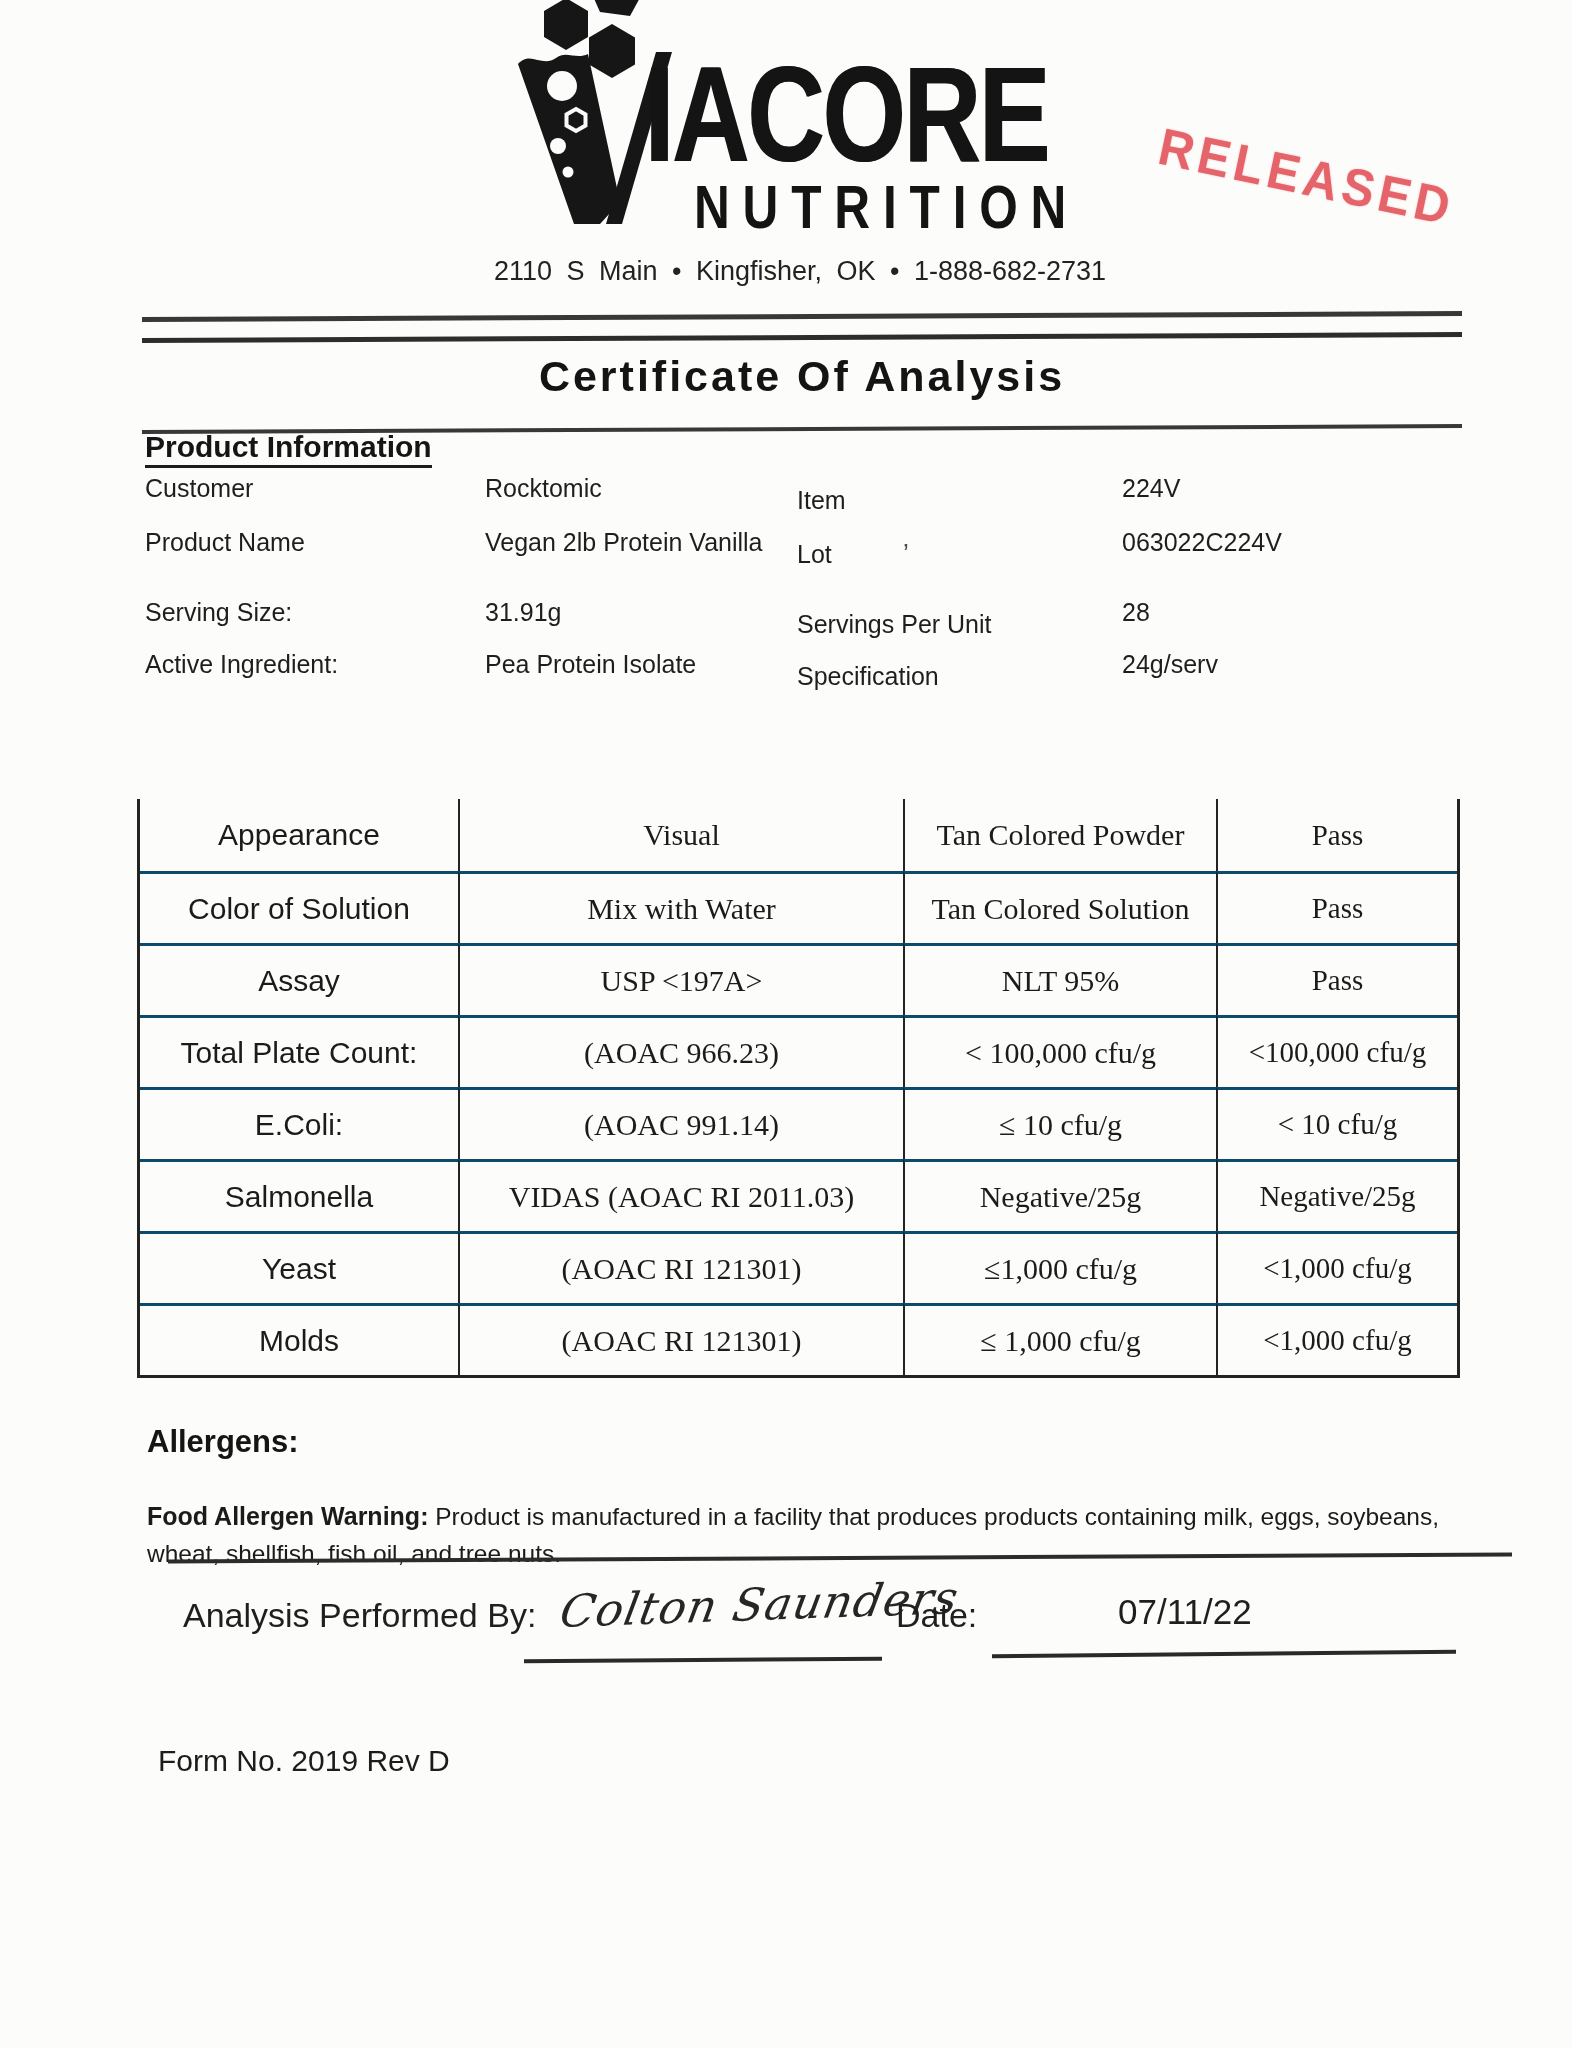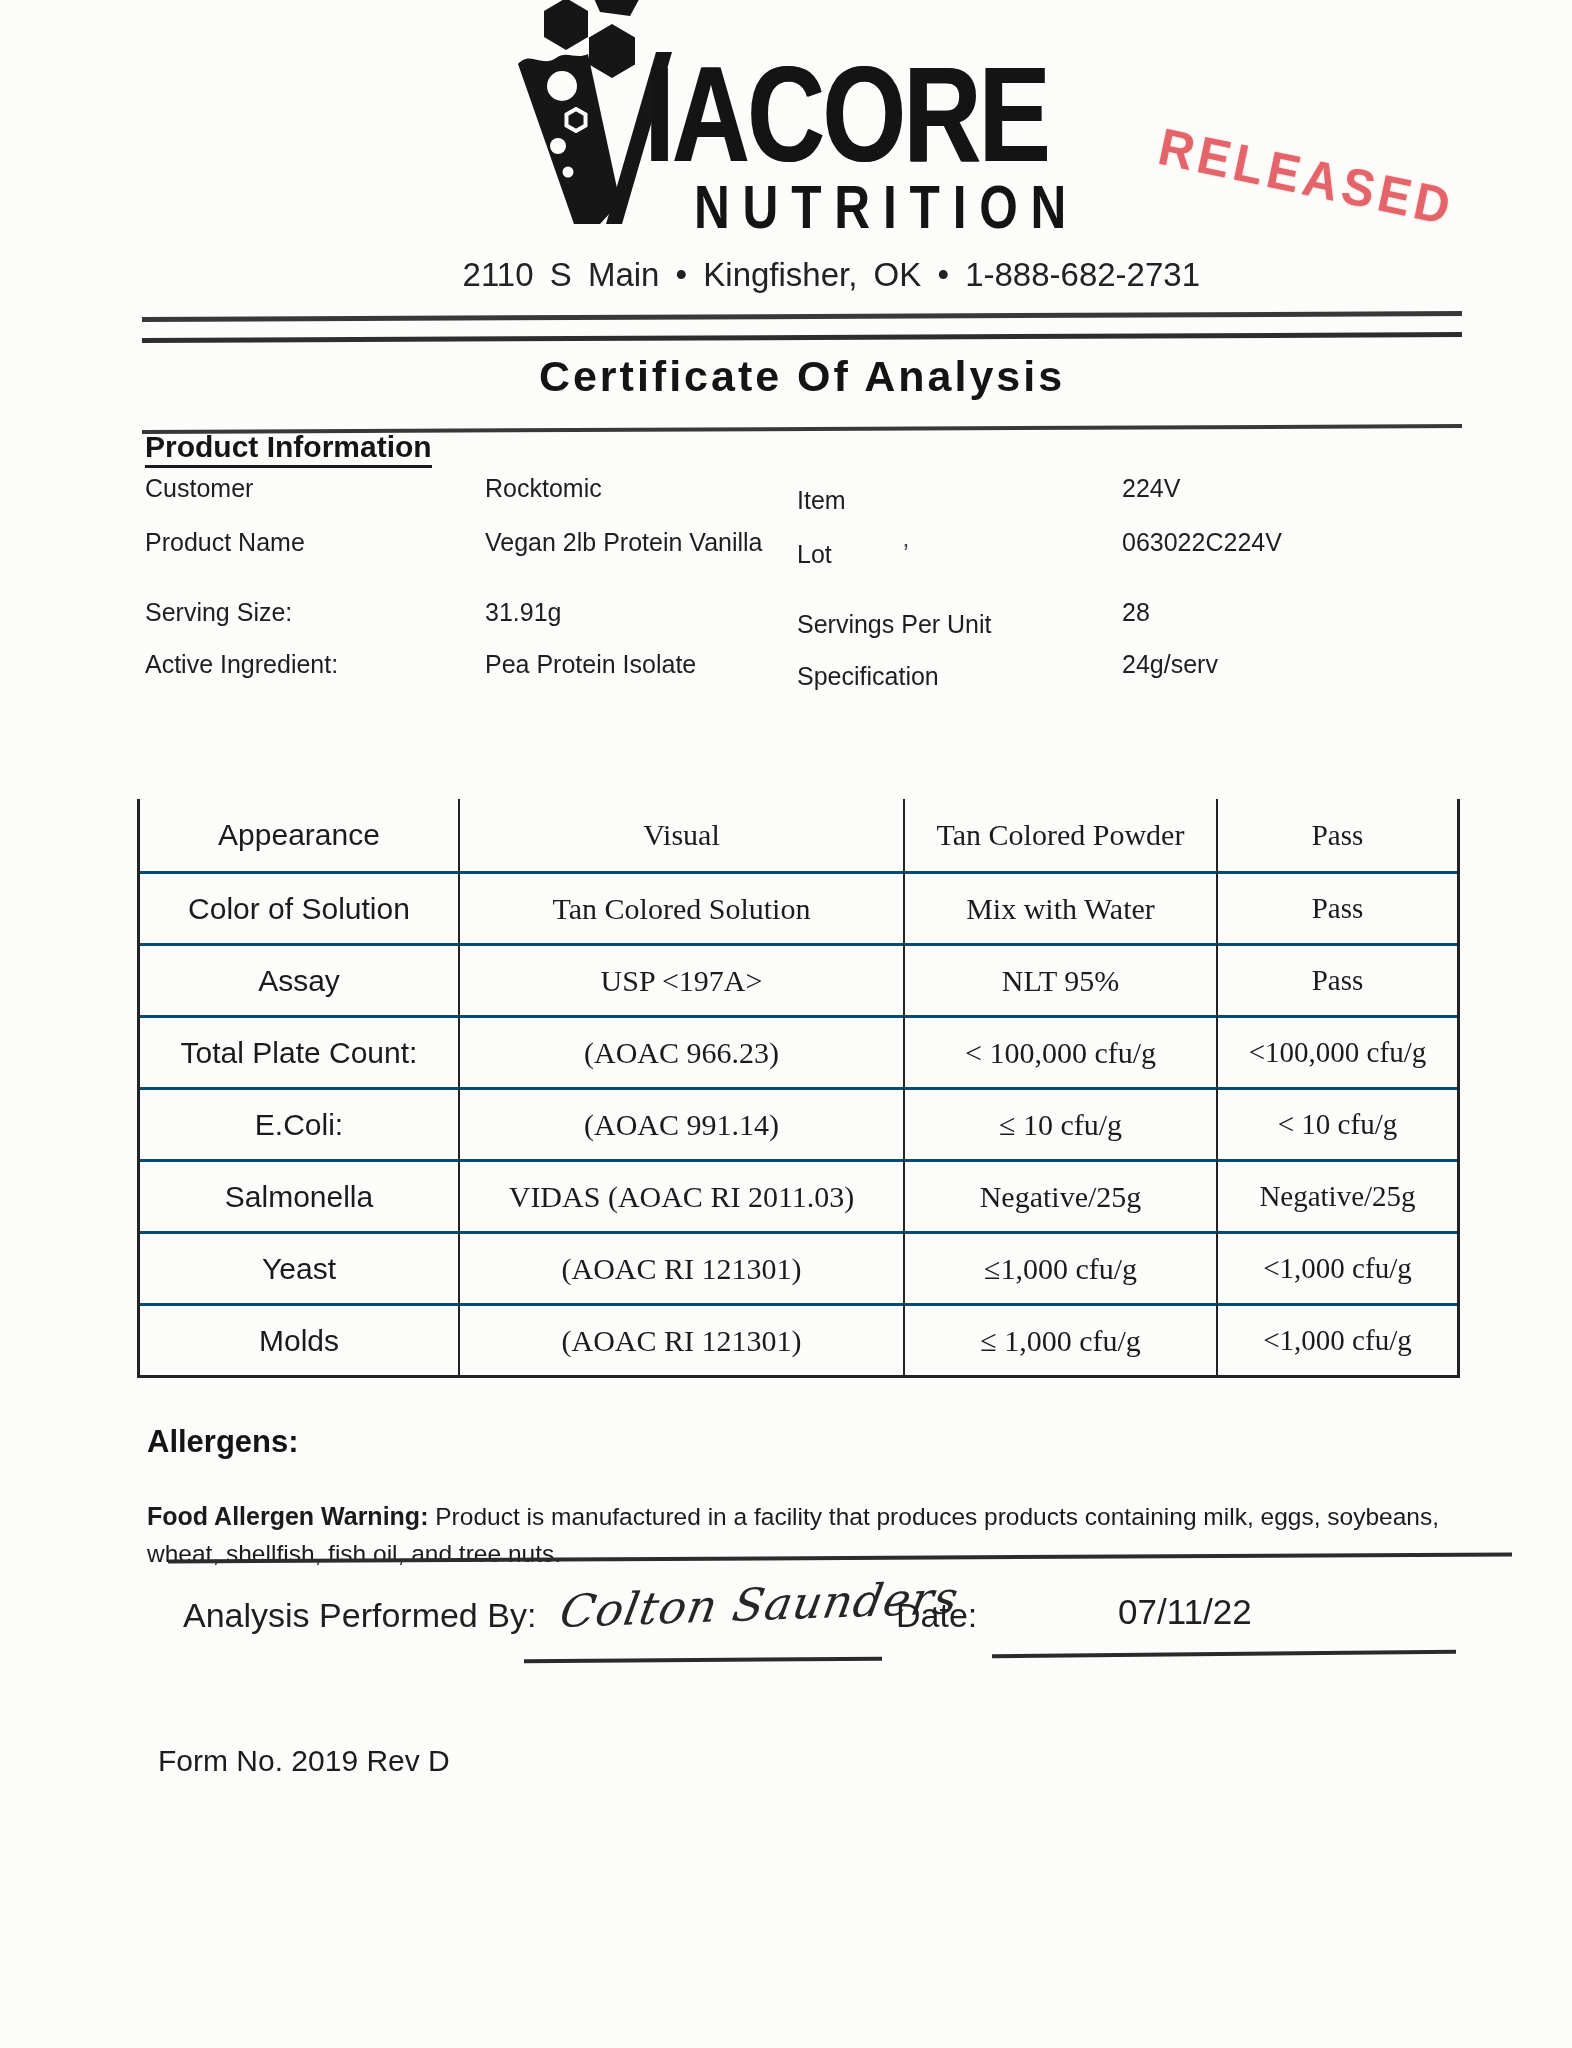--- a/index.html
+++ b/index.html
@@ -12,22 +12,22 @@
               letter-spacing:-3px;line-height:1;color:#141414;
               transform:scaleX(0.79);transform-origin:left top;
               text-shadow:1.5px 0 #141414;}
   .brand-sub{position:absolute;left:694px;top:176px;font-size:62px;font-weight:bold;
              letter-spacing:16px;line-height:1;color:#141414;
              transform:scaleX(0.80);transform-origin:left top;}
   .stamp{position:absolute;left:1166px;top:116px;font-size:52px;font-weight:bold;
          letter-spacing:5px;color:#e4595f;opacity:.93;
          transform:rotate(12deg) scaleX(0.93);transform-origin:left top;
          text-shadow:0 0 2px rgba(228,89,95,.45);}
-  .address{position:absolute;left:400px;top:256px;width:800px;text-align:right;
-           font-size:33px;color:#222;word-spacing:7px;}
+  .address{position:absolute;left:400px;top:256px;width:800px;text-align:center;
+           font-size:27px;color:#222;word-spacing:7px;}
 
   
   .rule{position:absolute;background:#383838;}
   .rule-a{left:142px;top:314px;width:1320px;height:5px;transform:rotate(-0.25deg);}
   .rule-b{left:142px;top:335px;width:1320px;height:5px;background:#2d2d2d;transform:rotate(-0.25deg);}
   .rule-title{left:142px;top:427px;width:1320px;height:4px;transform:rotate(-0.25deg);}
   .rule-sign{left:168px;top:1556px;width:1344px;height:4px;background:#2c2c2c;transform:rotate(-0.3deg);}
 
   .title{position:absolute;left:142px;top:352px;width:1320px;text-align:center;
          font-size:43px;font-weight:bold;letter-spacing:3px;color:#141414;}
@@ -128,22 +128,22 @@
     <span class="pv2">24g/serv</span>
   </div>
 
   <div class="coa-body">
     <div class="td c0 r0">Appearance</div>
     <div class="td c1 cb r0">Visual</div>
     <div class="td c2 cb r0">Tan Colored Powder</div>
     <div class="td c3 cb r0">Pass</div>
 
     <div class="td c0">Color of Solution</div>
+    <div class="td c1 cb">Mix with Water</div>
     <div class="td c2 cb">Tan Colored Solution</div>
-    <div class="td c1 cb">Mix with Water</div>
     <div class="td c3 cb">Pass</div>
 
     <div class="td c0">Assay</div>
     <div class="td c1 cb">USP &lt;197A&gt;</div>
     <div class="td c2 cb">NLT 95%</div>
     <div class="td c3 cb">Pass</div>
 
     <div class="td c0">Total Plate Count:</div>
     <div class="td c1 cb">(AOAC 966.23)</div>
     <div class="td c2 cb">&lt; 100,000 cfu/g</div>

